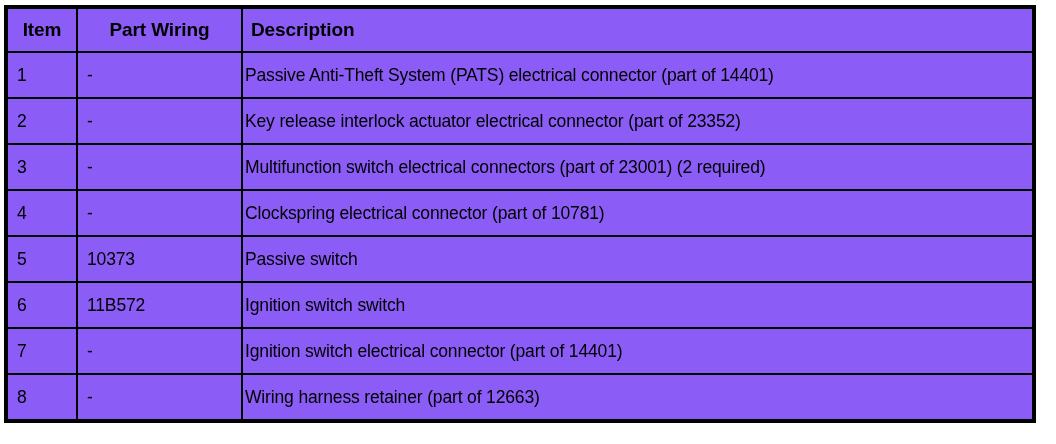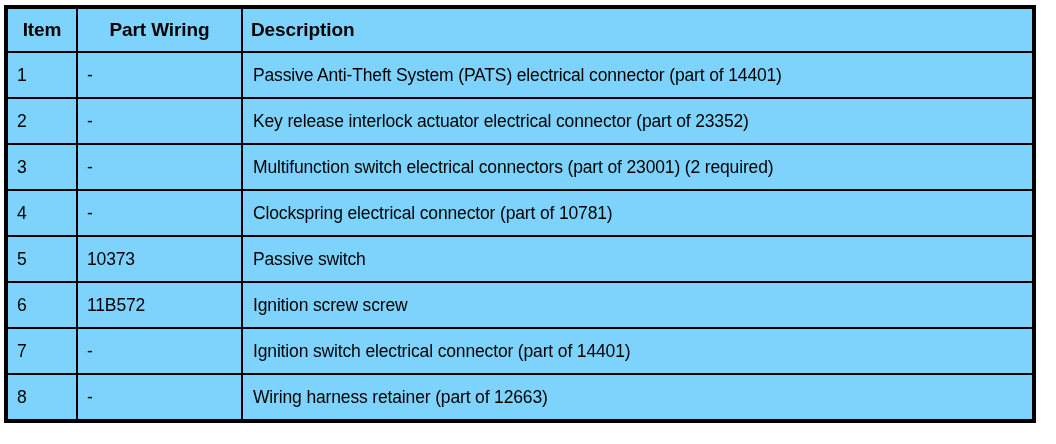--- a/index.html
+++ b/index.html
@@ -35,21 +35,21 @@
 
   .parts-table col.col-item       { width: 71px;  }
   .parts-table col.col-partnumber { width: 165px; }
   .parts-table col.col-desc       { width: 792px; }
 
   .parts-table th,
   .parts-table td {
     border: 2px solid #000000;
     padding: 0;
     vertical-align: middle;
-    background: #7dd3fc;
+    background: #8b5cf6;
   }
 
   thead th {
     height: 42px;
     font-size: 19px;
     font-weight: bold;
     letter-spacing: -0.1px;
   }
   th.head-item,
   th.head-partnumber {
@@ -70,21 +70,21 @@
   td.cell-item {
     text-align: left;
     padding: 0 0 0 9px;
   }
   td.cell-partnumber {
     text-align: left;
     padding: 0 0 0 9px;
   }
   td.cell-desc {
     text-align: left;
-    padding: 0 6px 0 10px;
+    padding: 0 6px 0 2px;
     white-space: nowrap;
   }
 </style>
 </head>
 <body>
 
 <div class="sheet">
 
   <table class="parts-table">
     <colgroup>
@@ -121,21 +121,21 @@
         <td class="cell-desc">Clockspring electrical connector (part of 10781)</td>
       </tr>
       <tr>
         <td class="cell-item">5</td>
         <td class="cell-partnumber">10373</td>
         <td class="cell-desc">Passive switch</td>
       </tr>
       <tr>
         <td class="cell-item">6</td>
         <td class="cell-partnumber">11B572</td>
-        <td class="cell-desc">Ignition screw screw</td>
+        <td class="cell-desc">Ignition switch switch</td>
       </tr>
       <tr>
         <td class="cell-item">7</td>
         <td class="cell-partnumber">-</td>
         <td class="cell-desc">Ignition switch electrical connector (part of 14401)</td>
       </tr>
       <tr>
         <td class="cell-item">8</td>
         <td class="cell-partnumber">-</td>
         <td class="cell-desc">Wiring harness retainer (part of 12663)</td>

